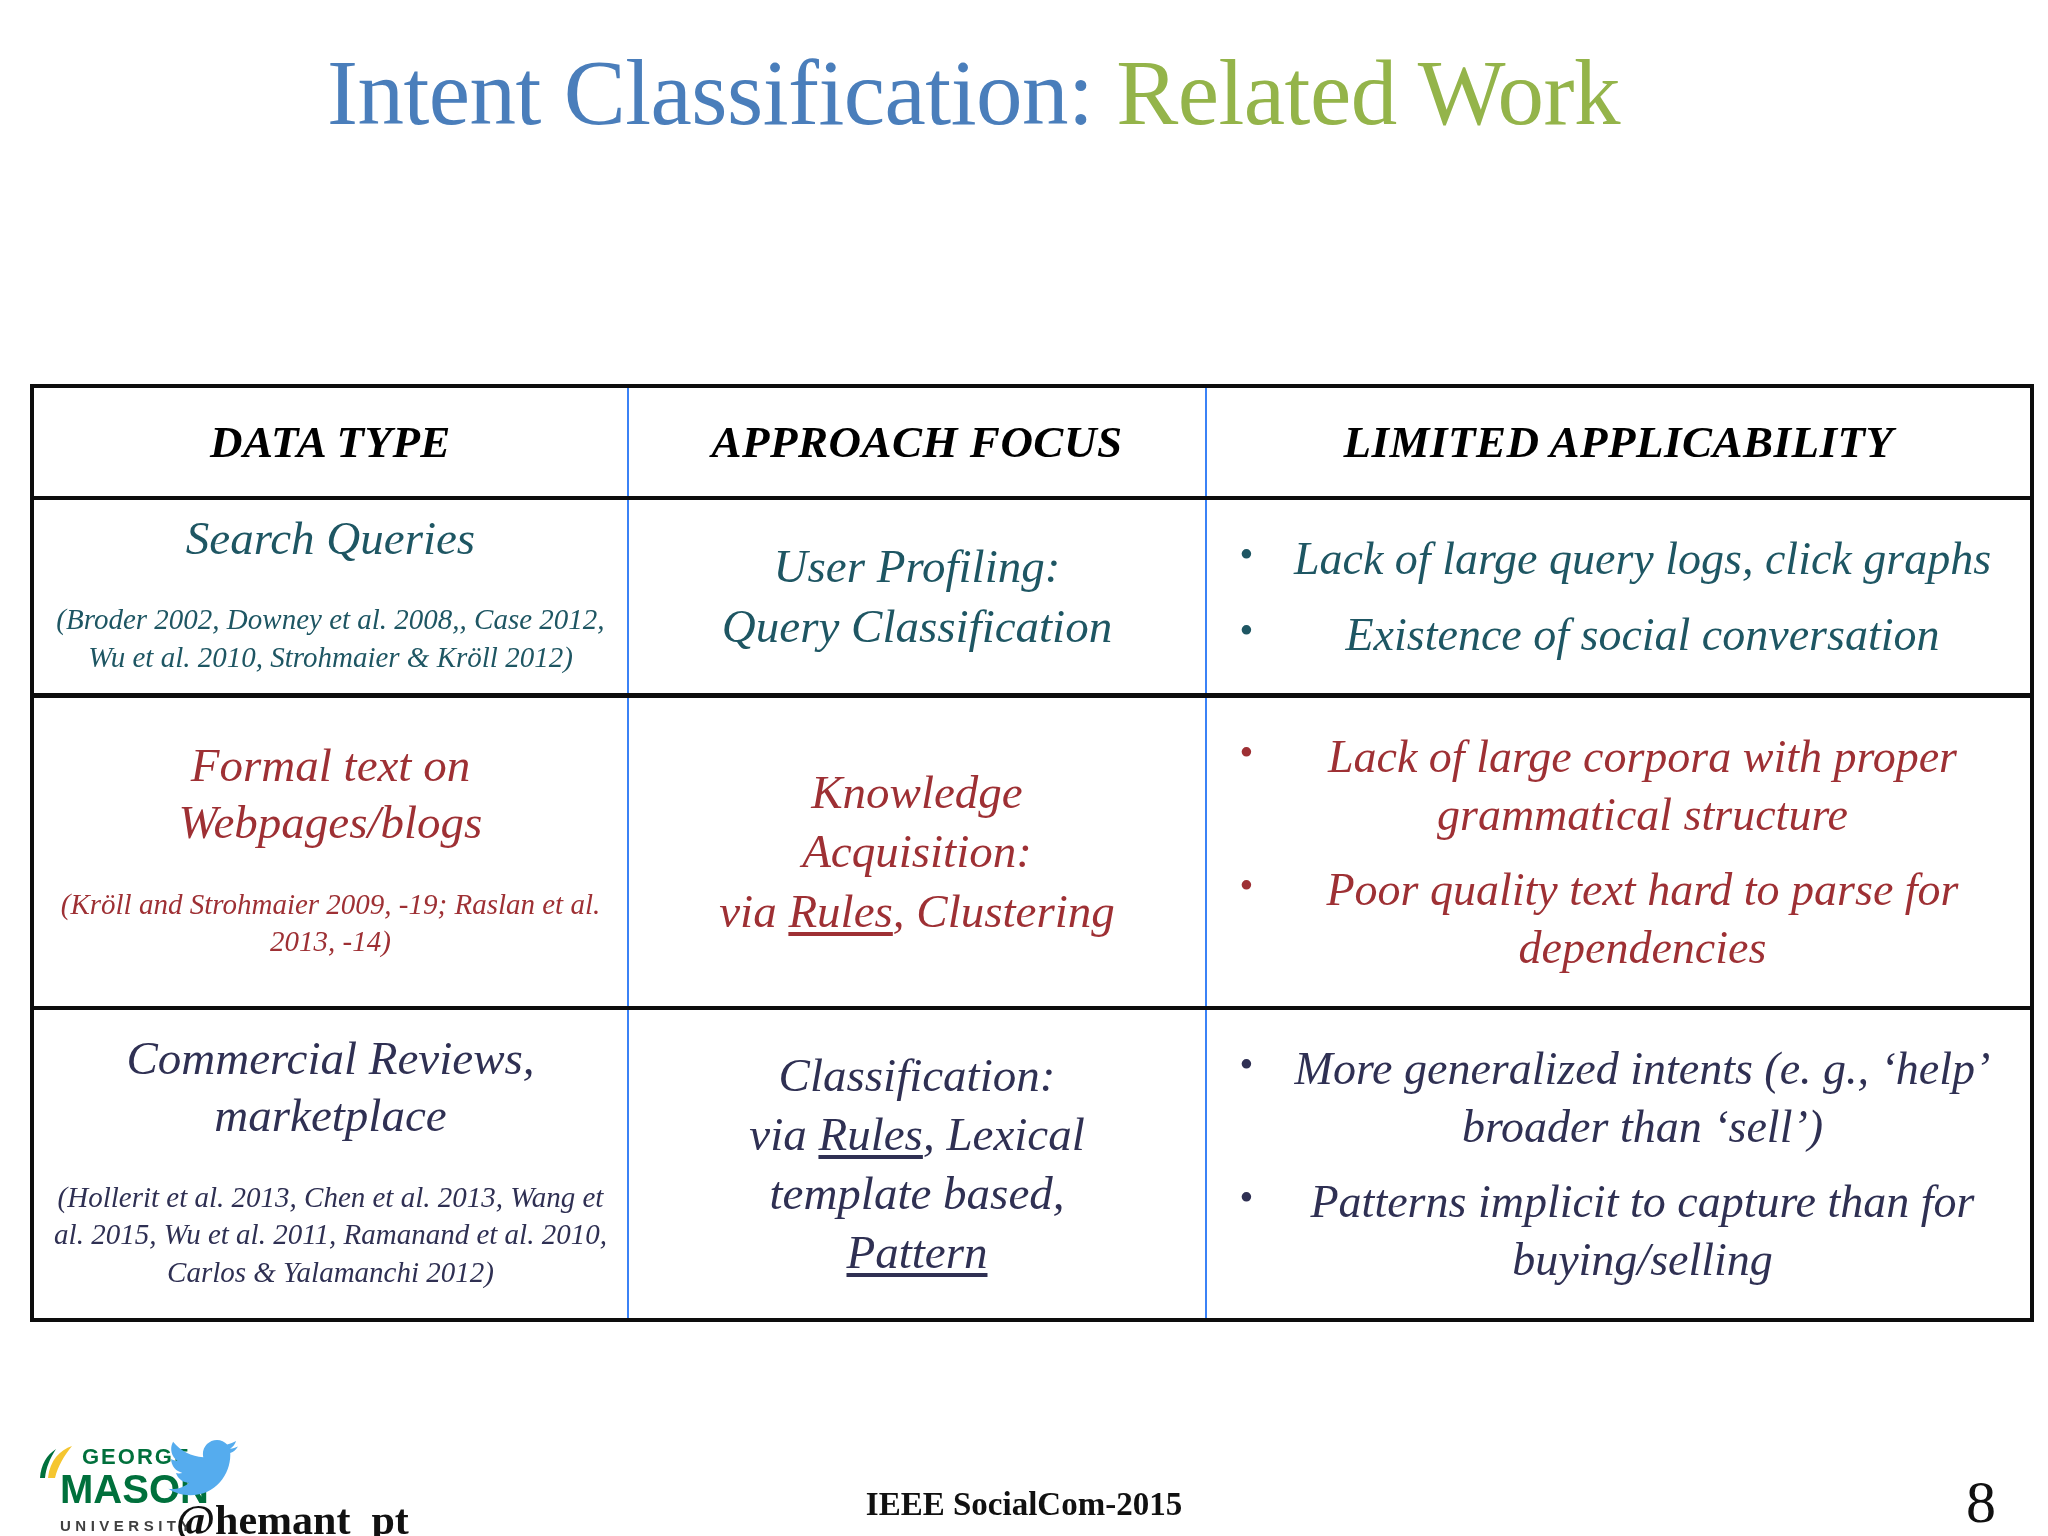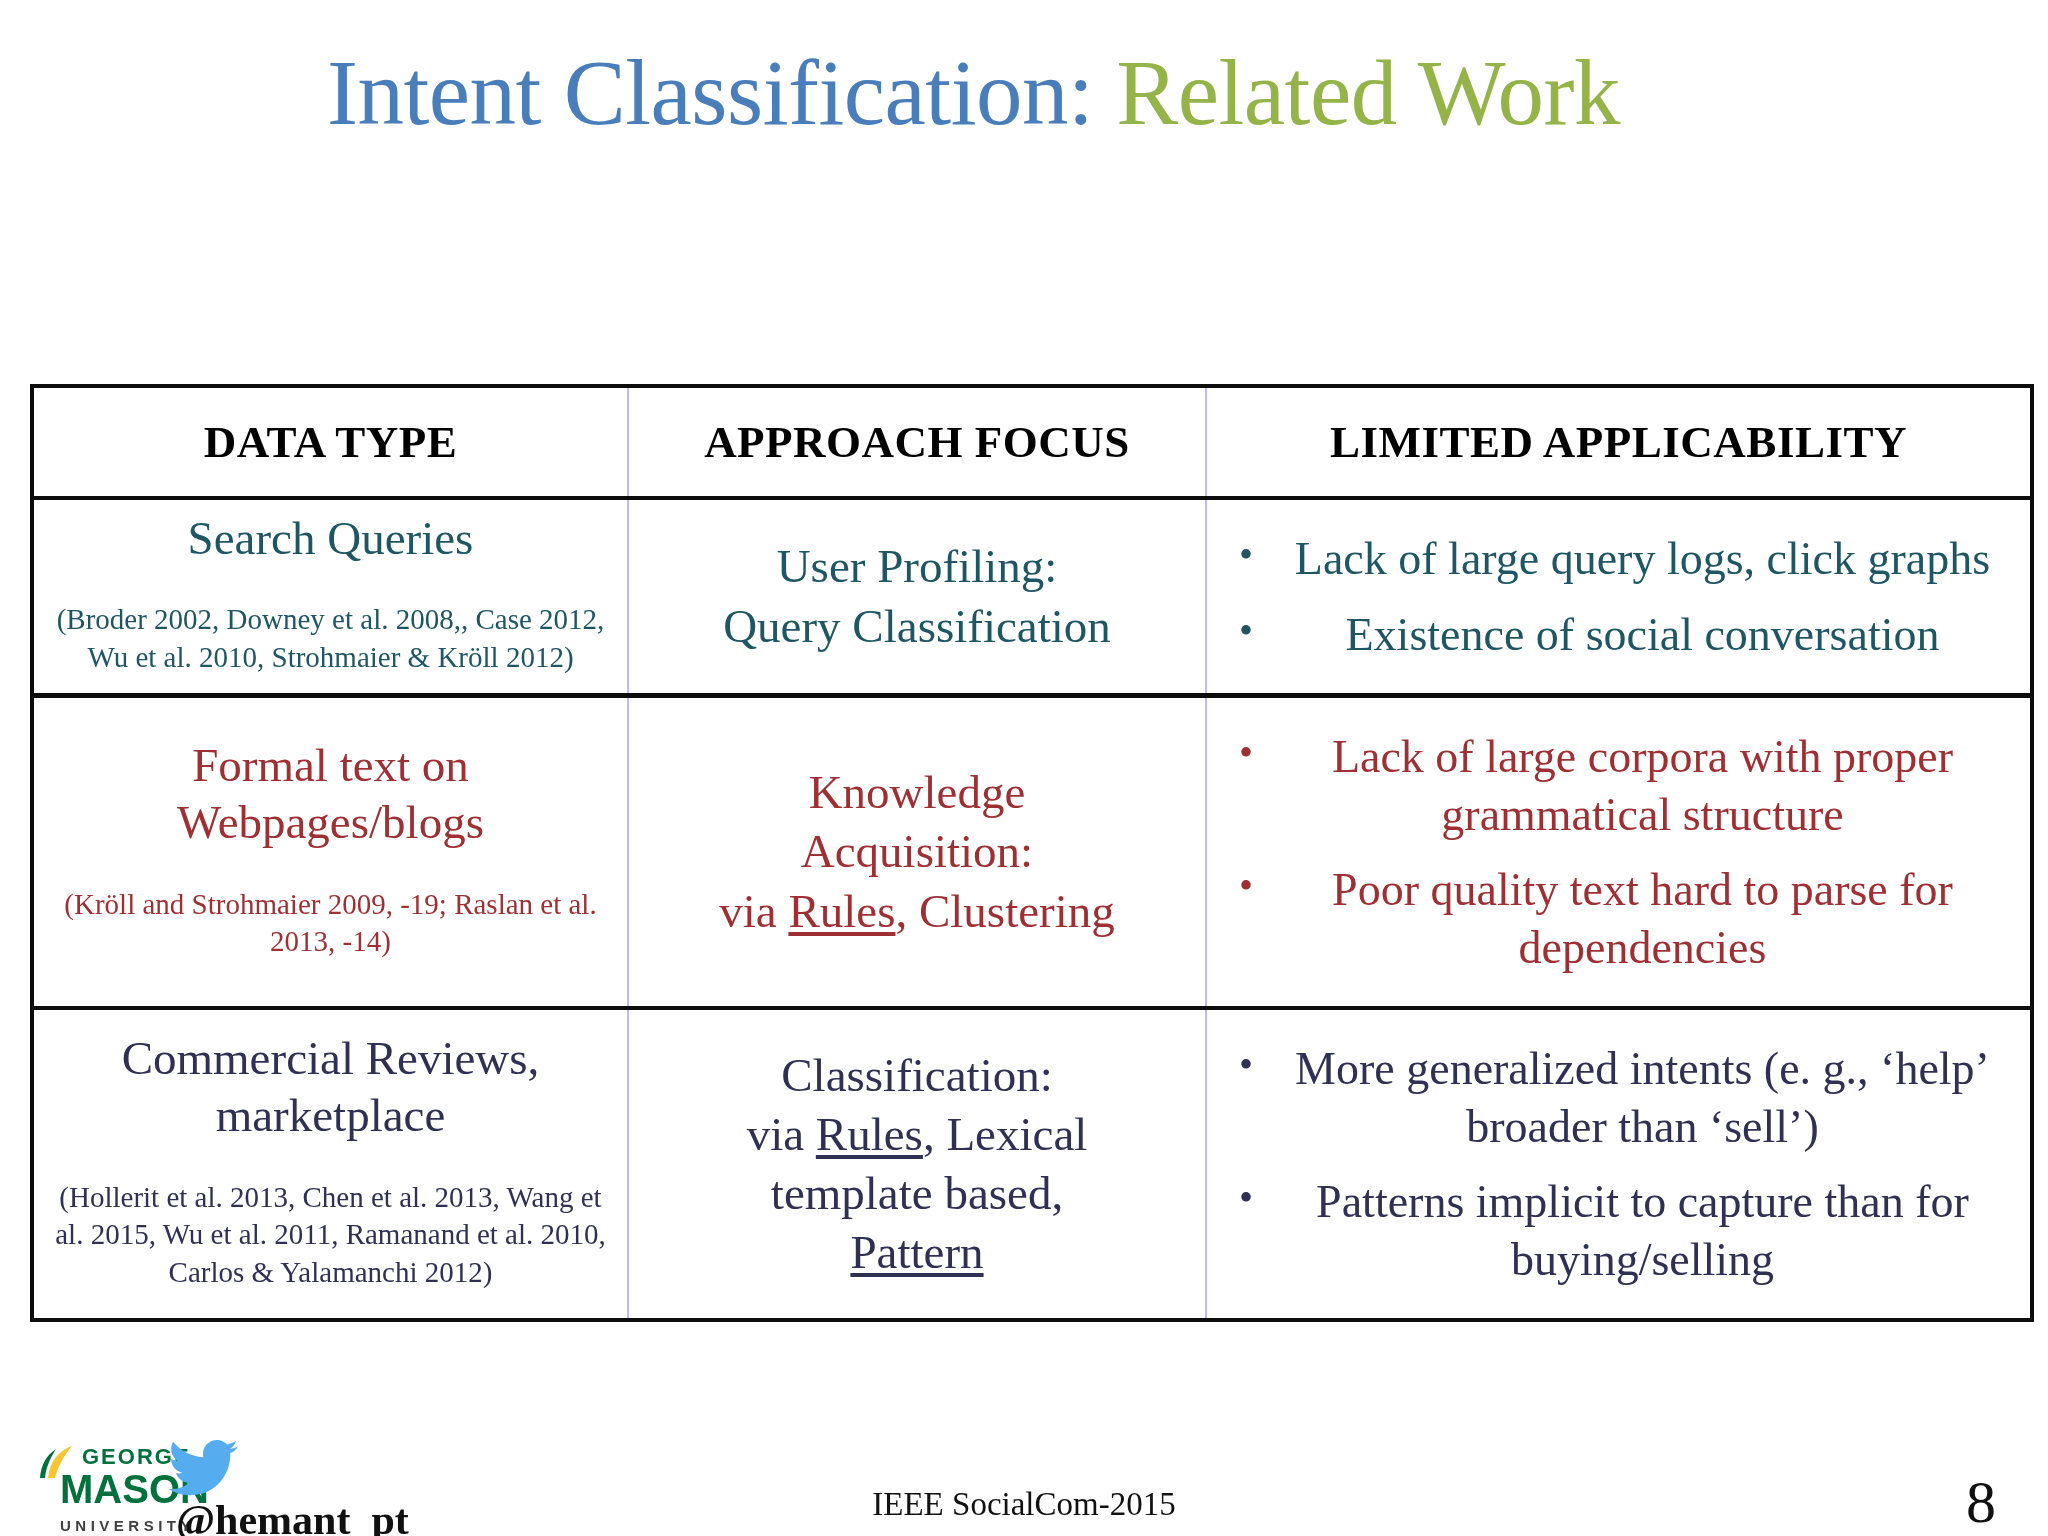--- a/index.html
+++ b/index.html
@@ -43,23 +43,24 @@
     border-collapse: collapse;
     table-layout: fixed;
     width: 2000px;
   }
   table.related-work col.c1 { width: 596px; }
   table.related-work col.c2 { width: 578px; }
   table.related-work col.c3 { width: 826px; }
 
   table.related-work th,
   table.related-work td {
-    border: 2px solid #c4b5fd;
+    border: 2px solid #3b82f6;
     vertical-align: middle;
     padding: 0;
+    font-style: italic;
   }
   
   table.related-work { border: 4px solid #0d0d0d; }
   table.related-work tr.hdr th { border-bottom: 4px solid #0d0d0d; }
   table.related-work tr.row1 td { border-bottom: 5px solid #0d0d0d; }
   table.related-work tr.row2 td { border-bottom: 4px solid #0d0d0d; }
 
   .hdr th {
     height: 108px;
     text-align: center;
@@ -179,21 +180,21 @@
     white-space: nowrap;
   }
 
   .conf-label {
     position: absolute;
     left: 0;
     top: 56px;
     width: 2048px;
     text-align: center;
     font-size: 33px;
-    font-weight: normal;
+    font-weight: bold;
     color: #111111;
   }
 
   .page-number {
     position: absolute;
     right: 52px;
     top: 38px;
     font-size: 60px;
     color: #111111;
   }

